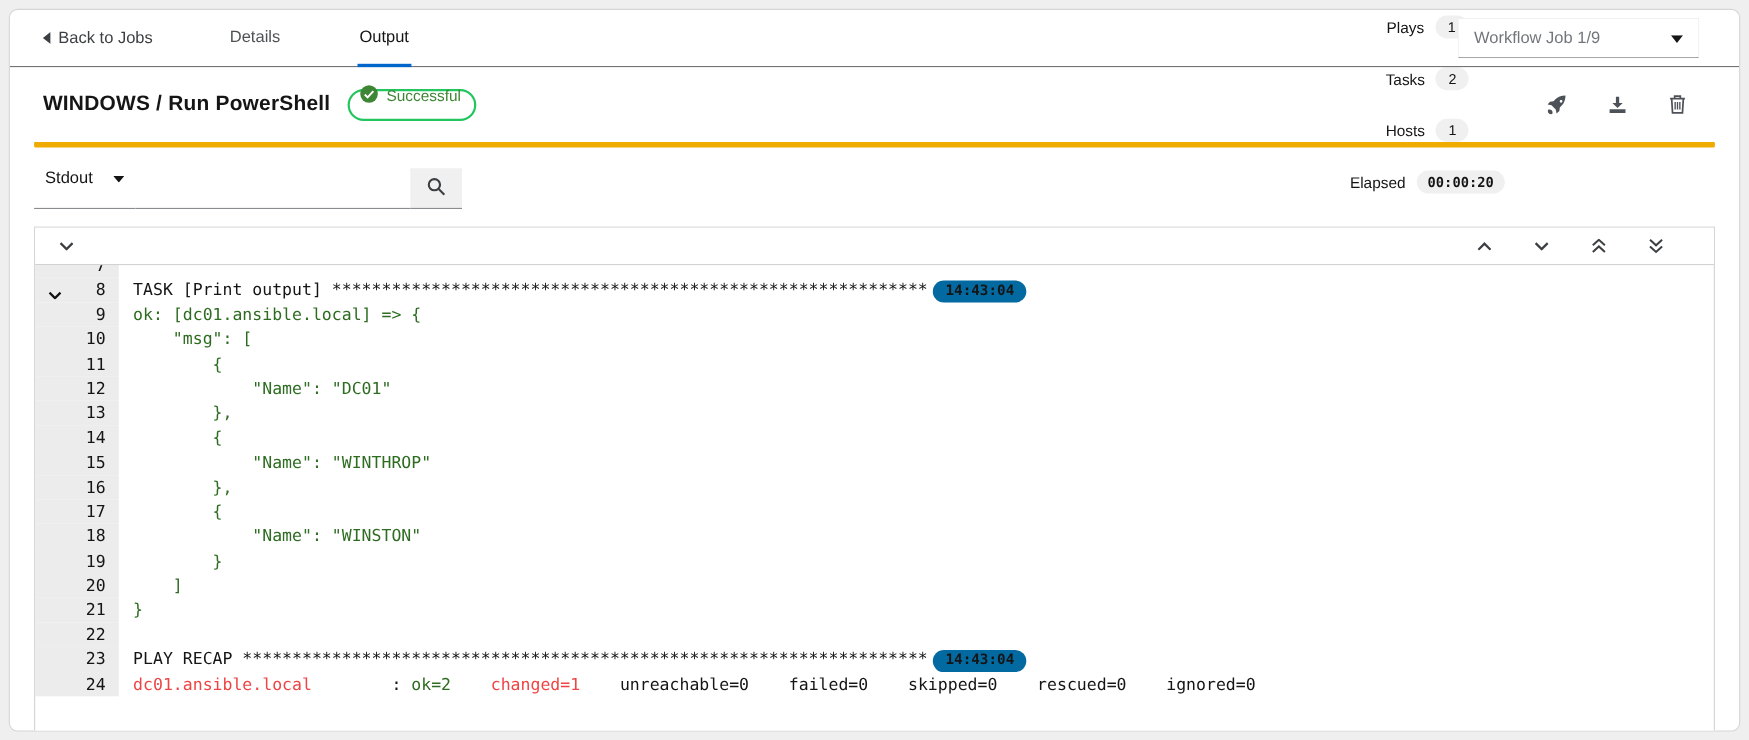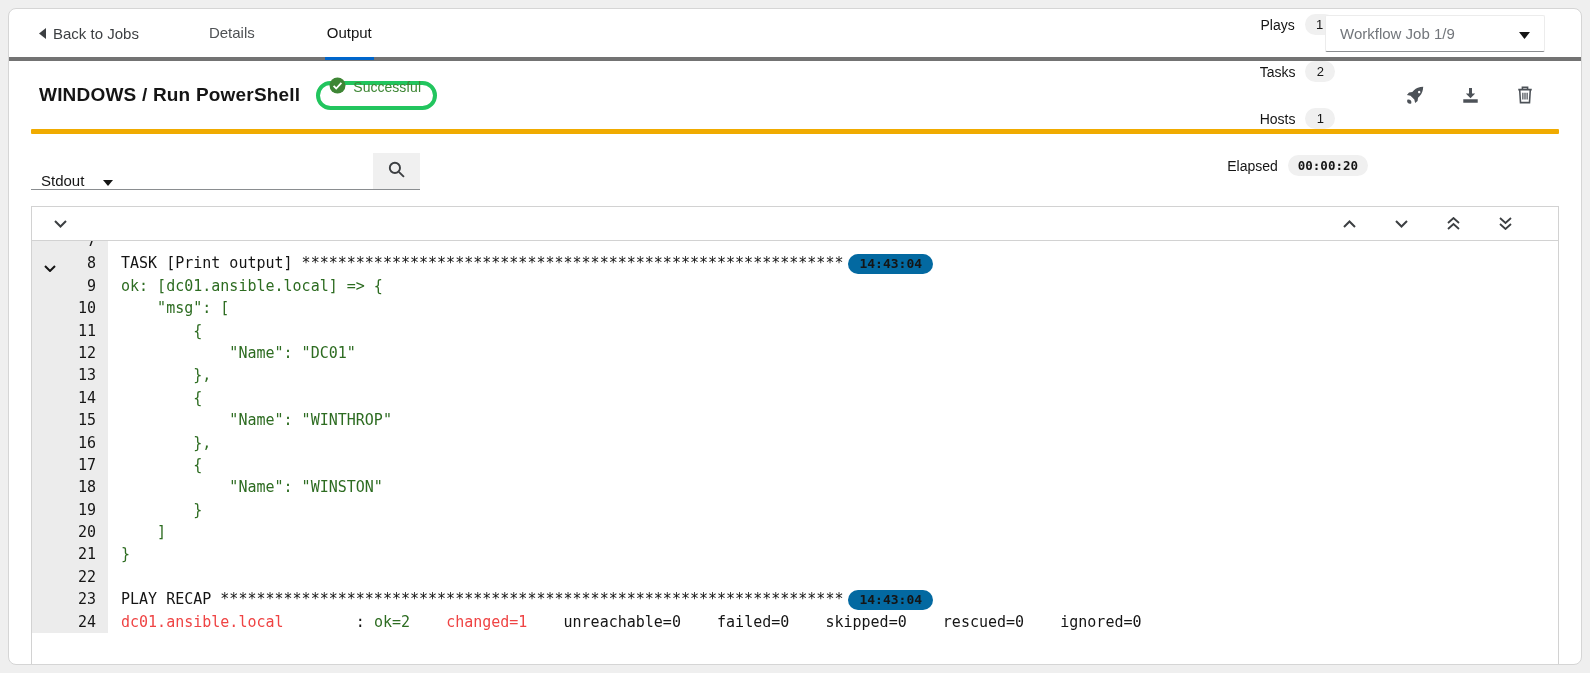--- a/index.html
+++ b/index.html
@@ -11,21 +11,21 @@
   }
   .card {
     position:absolute; left:8px; top:8px; width:1574px; height:657px;
     background:#fff; border:1px solid #d5d5d5; border-radius:8px;
     overflow:hidden;
   }
 
   
   .navrow {
     height:52px; display:flex; align-items:center;
-    border-bottom:4px solid #737373; padding:0 36px 0 30px; position:relative;
+    border-bottom:1px solid #737373; padding:0 36px 0 30px; position:relative;
   }
   .back { display:flex; align-items:center; gap:7px; color:#3c3f42; font-size:15px; cursor:pointer; }
   .back svg { display:block; }
   .tab {
     height:52px; display:flex; align-items:center; margin-left:68px;
     font-size:15px; color:#4f5255; cursor:pointer; border-bottom:3px solid transparent;
     padding:0 2px; margin-bottom:-1px;
   }
   .tab.active { color:#151515; border-bottom:3px solid #0066cc; }
   .wf-select {
@@ -34,42 +34,42 @@
     display:flex; align-items:center; padding:0 14px; font-size:15px; color:#72767b;
     cursor:pointer;
   }
   .wf-select .caret { margin-left:auto; color:#151515; }
 
   
   .jobhead { display:flex; align-items:center; padding:0 30px; height:68px; }
   .jobtitle { font-size:19px; font-weight:bold; color:#151515; letter-spacing:.2px; }
   .statuspill {
     margin-left:16px; display:flex; align-items:center; gap:7px;
-    border:4px solid #22c55e; border-radius:15px; height:29px; padding:0 12px 16px 9px;
+    border:2px solid #22c55e; border-radius:15px; height:29px; padding:0 12px 16px 9px;
     color:#3e8635; font-size:14px; background:#fff;
   }
   .stats { margin-left:auto; display:flex; align-items:center; gap:26px;flex-direction:column; }
   .stat { display:flex; align-items:center; gap:10px; font-size:14px; color:#151515; }
   .countpill {
     background:#f0f0f0; border-radius:11px; min-width:30px; height:21px;
     display:flex; align-items:center; justify-content:center;
     font-size:13px; padding:0 10px; color:#151515;
   }
   .countpill.mono { font-family:"DejaVu Sans Mono", monospace; font-weight:bold; font-size:12.5px; }
   .acticons { display:flex; align-items:center; gap:30px; margin-left:34px; margin-right:14px; }
   .iconbtn { background:none; border:none; padding:4px; cursor:pointer; display:flex; color:#4d5258; }
   .iconbtn svg { display:block; }
 
   
   .statusbar { height:5px; background:#f0ab00; margin:0 22px; border-radius:1px; }
 
   
   .searchrow { display:flex; align-items:stretch; margin:19px 22px 0; height:37px; }
   .stdout-select {
-    width:92px; display:flex; align-items:flex-end; gap:10px; padding:0 10px 0 10px;
+    width:92px; display:flex; align-items:flex-start; gap:10px; padding:0 10px 0 10px;
     border-bottom:1px solid #8a8d90; font-size:15px; color:#151515; cursor:pointer; background:#fff;
   }
   .stdout-select .caret { margin-left:auto; color:#151515; }
   .search-input {
     width:250px; border:none; outline:none; border-bottom:1px solid #8a8d90;
     font-size:15px; padding:0 10px; font-family:"Liberation Sans",sans-serif; background:#fff;
   }
   .search-btn {
     width:47px; background:#f0f0f0; border:none; border-bottom:1px solid #8a8d90;
     display:flex; align-items:center; justify-content:center; cursor:pointer; color:#3c3f42;

